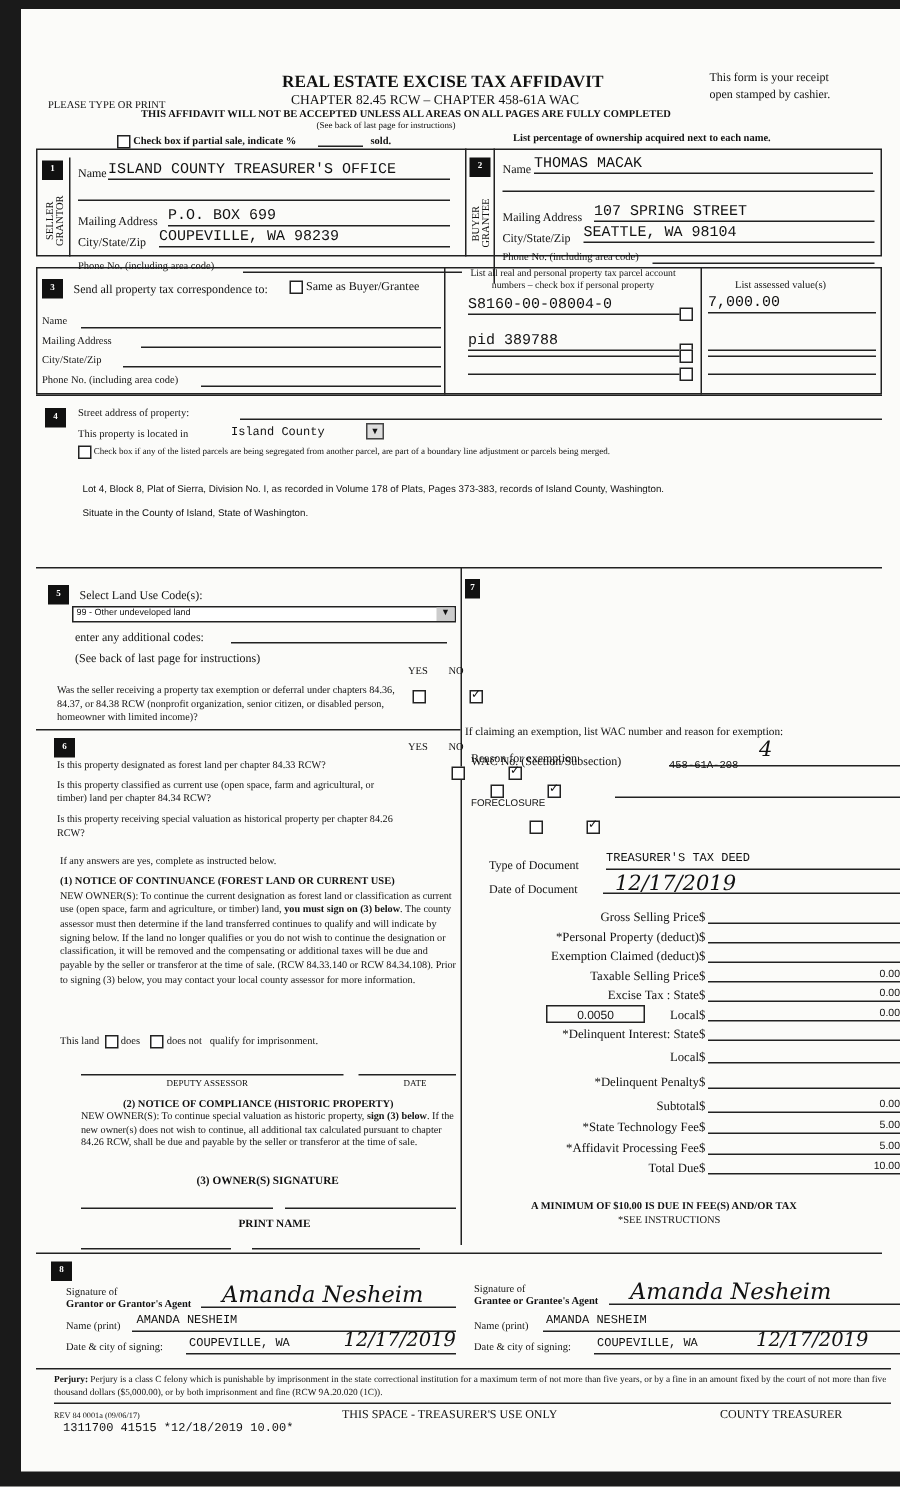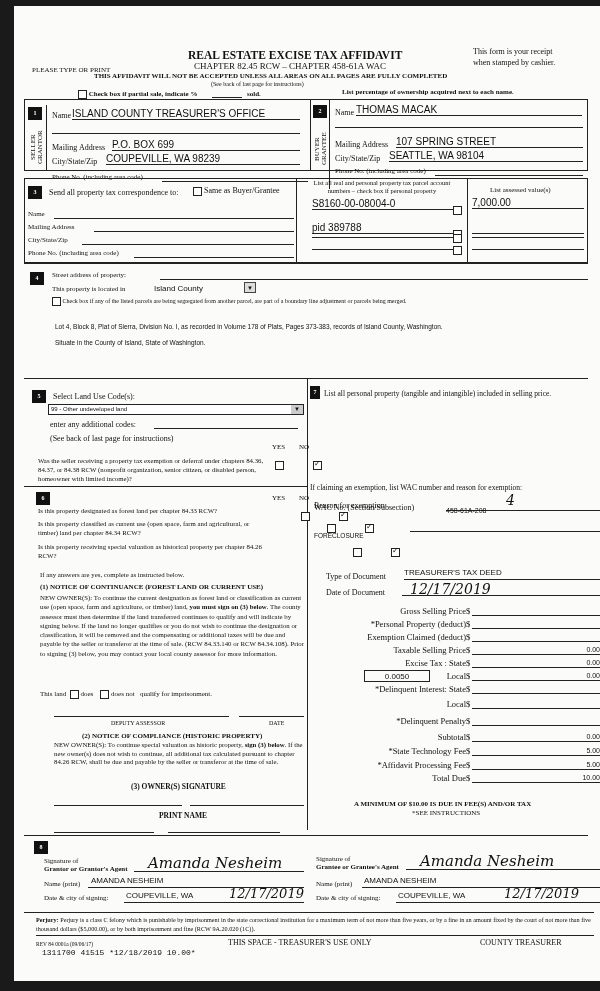--- a/index.html
+++ b/index.html
@@ -5,21 +5,21 @@
 *{box-sizing:border-box;margin:0;padding:0}
 body{width:600px;height:991px;background:#1a1a1a;position:relative;overflow:hidden;font-family:"Liberation Serif",serif;color:#111}
 .page{position:absolute;left:14px;top:6px;width:586px;height:975px;background:#fbfbf9}
 .abs{position:absolute}
 .san{font-family:"Liberation Sans",sans-serif}
 .mono{font-family:"Liberation Mono",monospace}
 .num{display:inline-block;background:#111;color:#fff;font-size:6px;font-weight:bold;width:14px;height:13px;text-align:center;line-height:13px}
 .ln{border-bottom:1px solid #222}
 .cb{display:inline-block;width:9px;height:9px;border:1px solid #222;background:#fff;vertical-align:middle;position:relative}
 .cb.chk::after{content:"✓";position:absolute;left:0;top:-3px;font-size:8px;line-height:10px}
-.fill{font-family:Liberation Sans, sans-serif;font-size:10px}
+.fill{font-family:Liberation Mono, monospace;font-size:10px}
 .hand{font-family:"DejaVu Serif",serif;font-style:italic;font-size:14px}
 .box{border:1px solid #222}
 .t7{font-size:7px}
 .t8{font-size:8px}
 .t9{font-size:9px}
 .b{font-weight:bold}
 .vlbl{writing-mode:vertical-rl;transform:rotate(180deg);font-size:7px;text-align:center}
 .feerow{position:absolute;left:0;width:300px;height:13px;font-size:8.5px}
 .feerow .lbl{position:absolute;right:148px;top:0;white-space:nowrap}
 .feerow .dollar{position:absolute;left:152px;top:0}
@@ -28,21 +28,21 @@
 </head>
 <body>
 
 <div class="page">
 
   
   <div class="abs t7" style="left:18px;top:60px">PLEASE TYPE OR PRINT</div>
   <div class="abs b" style="left:174px;top:43px;font-size:11.5px">REAL ESTATE EXCISE TAX AFFIDAVIT</div>
   <div class="abs t9" style="left:180px;top:55px">CHAPTER 82.45 RCW – CHAPTER 458-61A WAC</div>
   <div class="abs t8" style="left:459px;top:41px">This form is your receipt</div>
-  <div class="abs t8" style="left:459px;top:52px">when stamped by cashier.</div>
+  <div class="abs t8" style="left:459px;top:52px">open stamped by cashier.</div>
   <div class="abs t7 b" style="left:80px;top:66px">THIS AFFIDAVIT WILL NOT BE ACCEPTED UNLESS ALL AREAS ON ALL PAGES ARE FULLY COMPLETED</div>
   <div class="abs" style="left:197px;top:75px;font-size:6px">(See back of last page for instructions)</div>
   <div class="abs t7 b" style="left:64px;top:84px">
     <span class="cb"></span>
     <span>Check box if partial sale, indicate %</span>
   </div>
   <div class="abs ln" style="left:198px;top:91px;width:30px"></div>
   <div class="abs t7 b" style="left:233px;top:84px">sold.</div>
   <div class="abs t7 b" style="left:328px;top:82px">List percentage of ownership acquired next to each name.</div>
 
@@ -203,21 +203,20 @@
   </div>
   <div class="abs b" style="left:117px;top:776px;font-size:7.5px">(3) OWNER(S) SIGNATURE</div>
   <div class="abs ln" style="left:40px;top:799px;width:128px"></div>
   <div class="abs ln" style="left:176px;top:799px;width:114px"></div>
   <div class="abs b" style="left:145px;top:805px;font-size:7.5px">PRINT NAME</div>
   <div class="abs ln" style="left:40px;top:826px;width:100px"></div>
   <div class="abs ln" style="left:154px;top:826px;width:112px"></div>
 
   
   <span class="abs num" style="left:296px;top:380px;width:10px">7</span>
-  <div class="abs" style="left:308px;top:382px;width:270px;font-size:7.5px;line-height:12px;text-indent:2px">List all  personal property (tangible and intangible) included in selling price.</div>
   <div class="abs" style="left:296px;top:477px;font-size:7.5px">If claiming an exemption, list WAC number and reason for exemption:</div>
   <div class="abs t8" style="left:300px;top:497px">WAC No. (Section/Subsection)</div>
   <div class="abs ln" style="left:432px;top:493px;width:156px;height:12px">
     <span class="fill" style="font-size:7px">458-61A-208</span>
     <span class="hand" style="position:absolute;left:60px;top:-7px;font-size:14px">4</span>
   </div>
   <div class="abs t8" style="left:300px;top:495px">Reason for exemption</div>
   <div class="abs ln" style="left:396px;top:525px;width:192px"></div>
   <div class="abs san" style="left:300px;top:526px;font-size:6.5px">FORECLOSURE</div>
 

